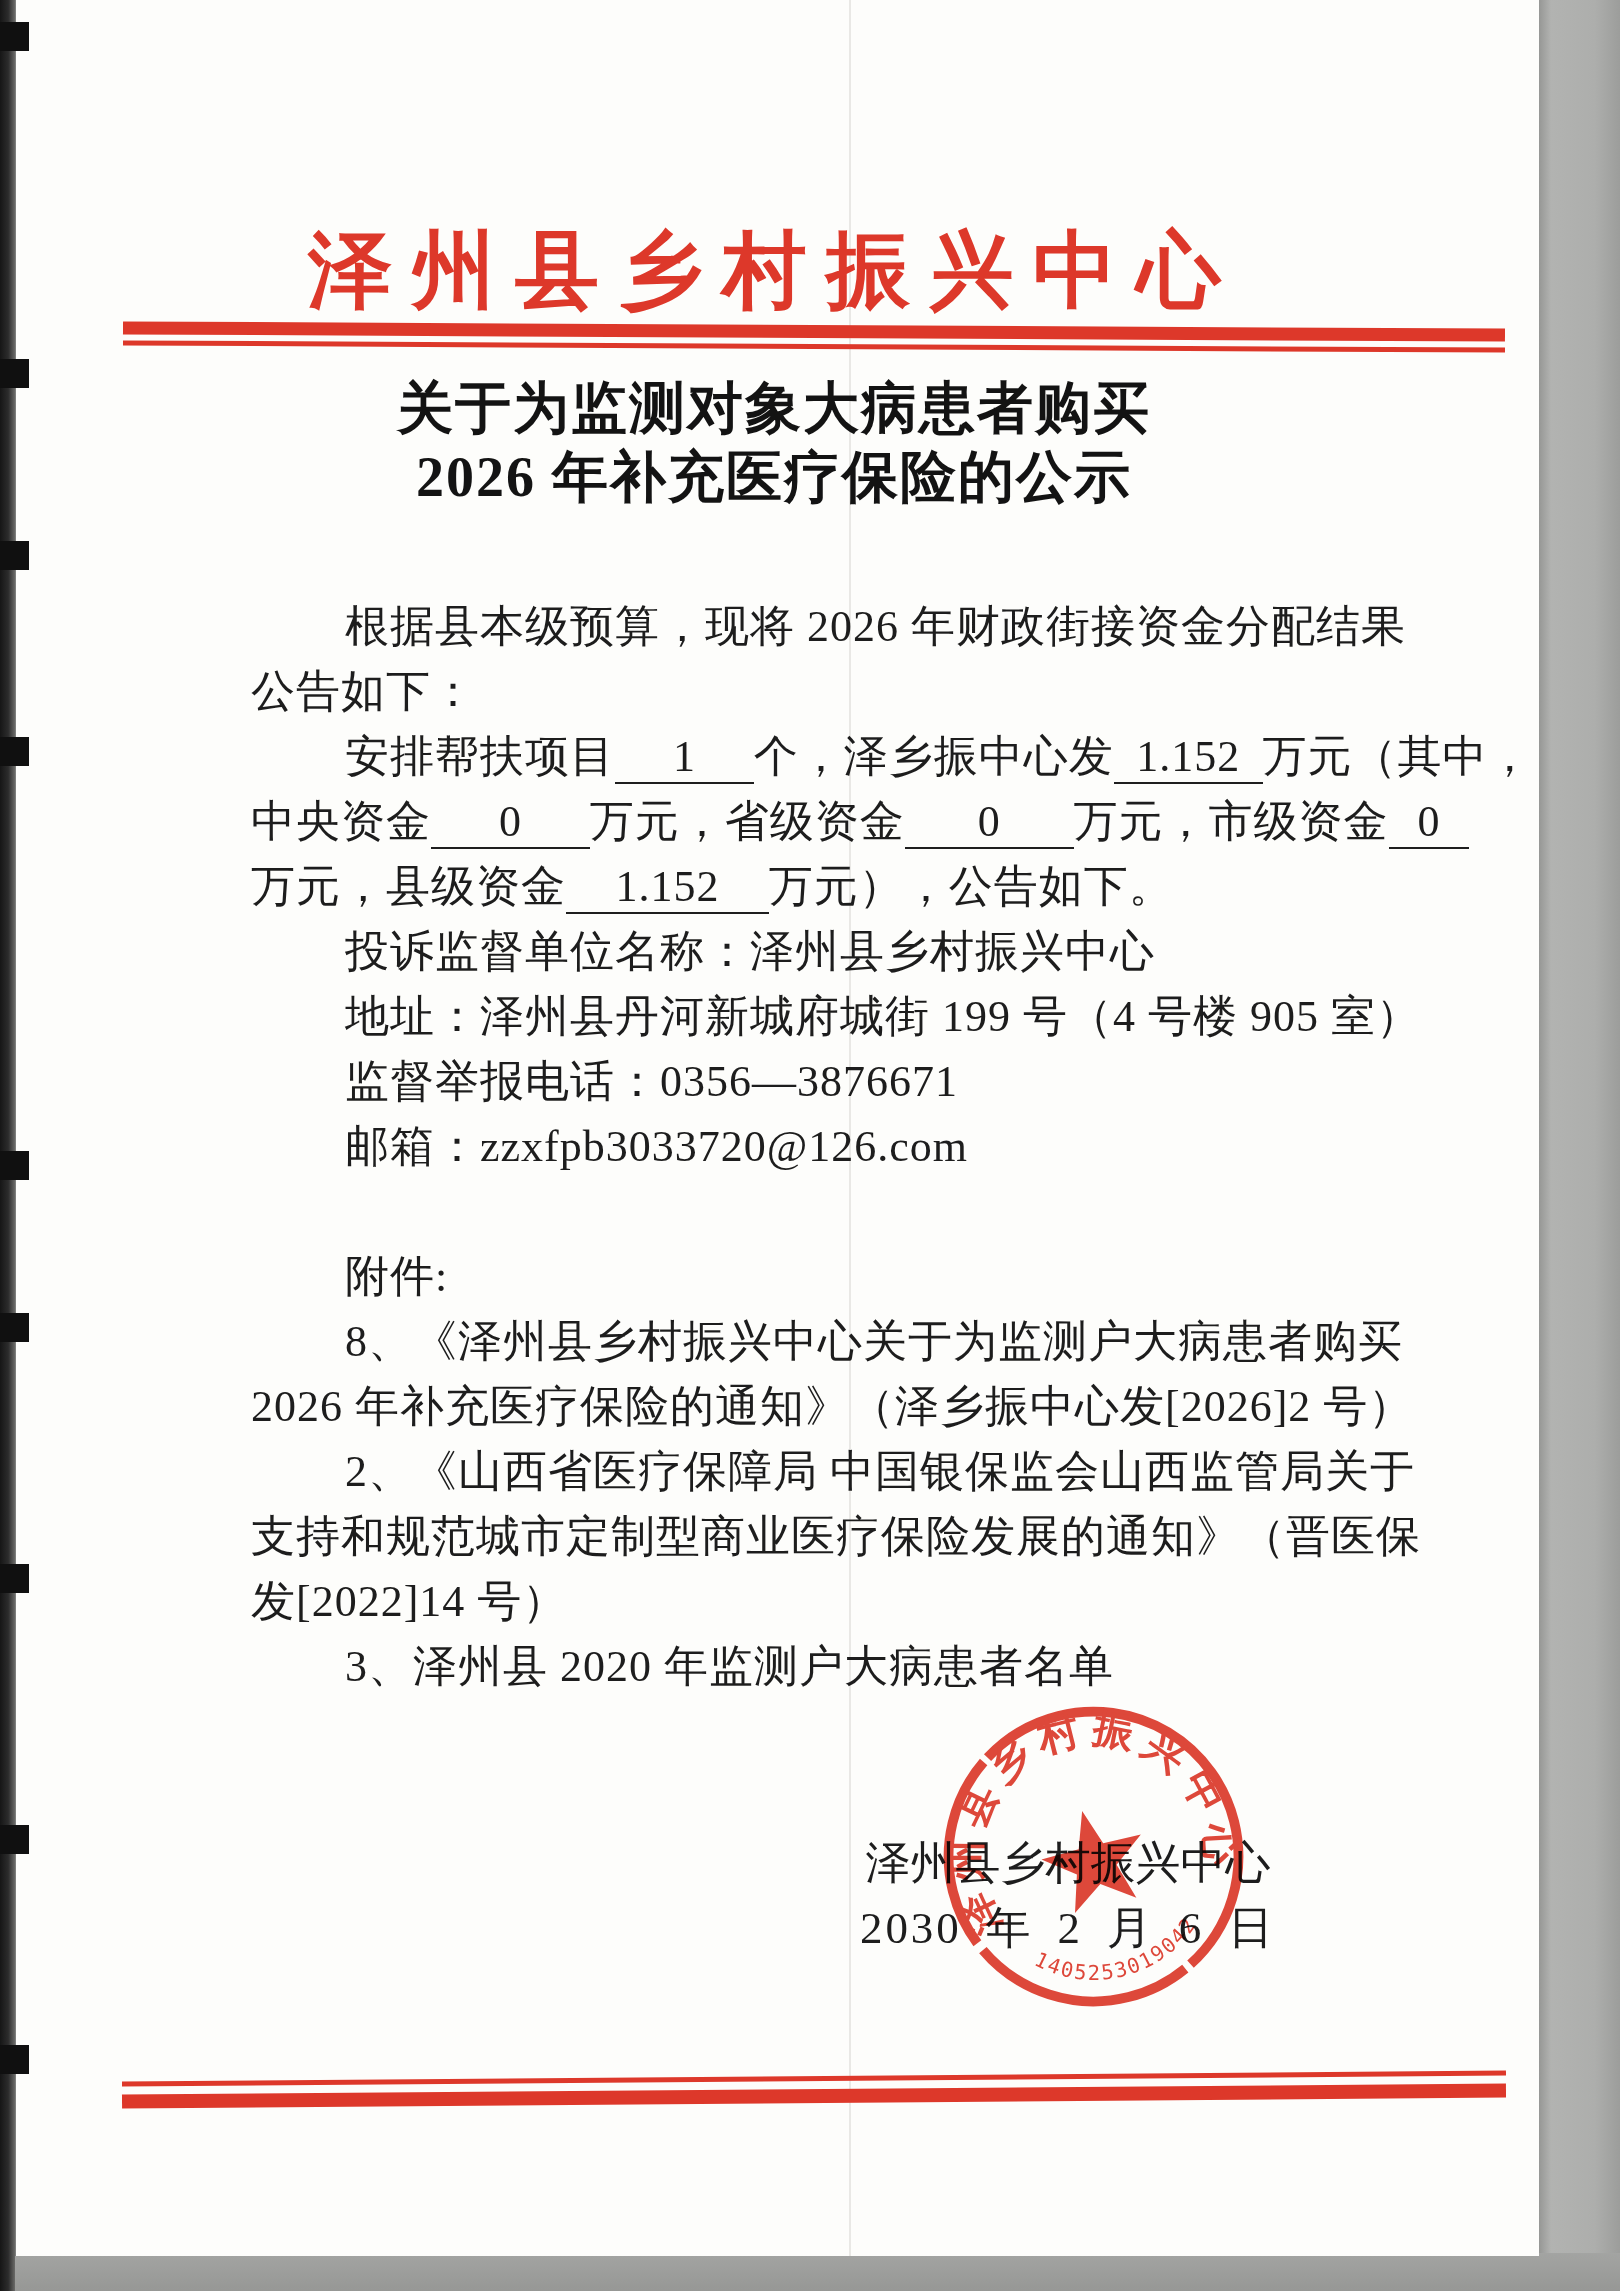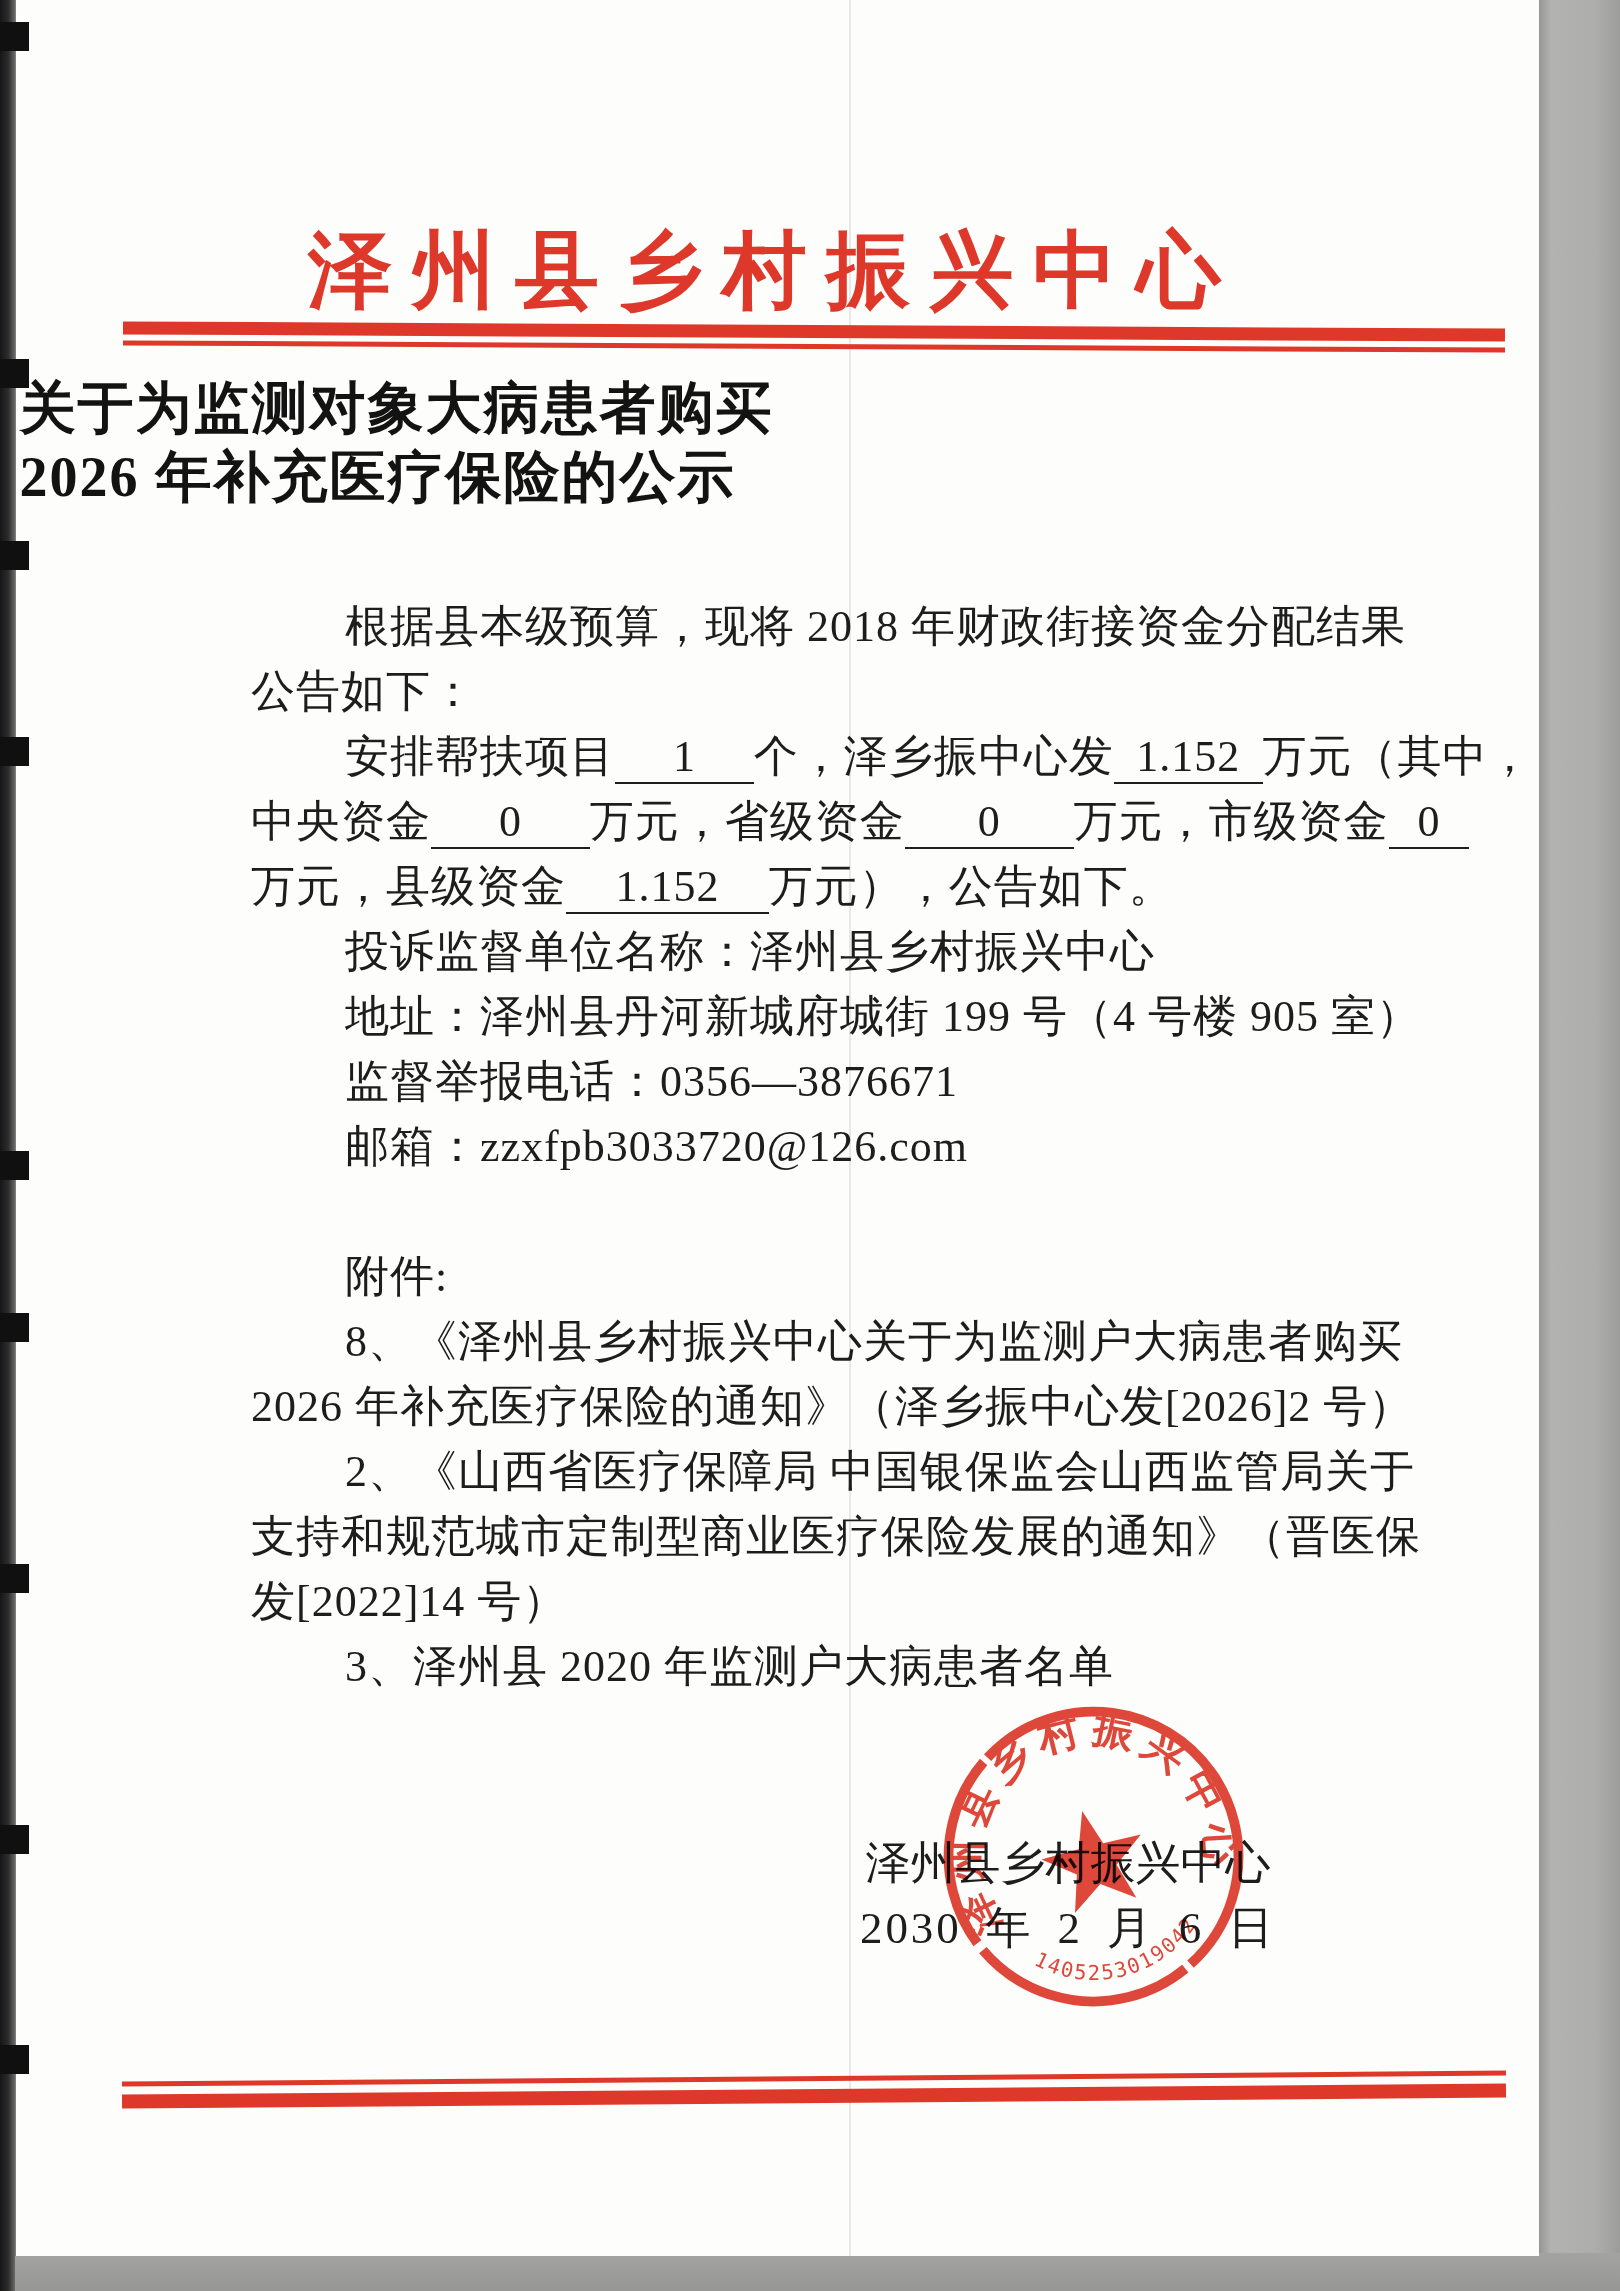--- a/index.html
+++ b/index.html
@@ -17,21 +17,21 @@
   .left-strip{position:absolute;left:0;top:0;width:14.7px;height:2292px;
     background:linear-gradient(90deg,#161616 0%,#2c2c2c 55%,#6a6a68 100%);}
   .mark{position:absolute;left:0;width:29px;height:29px;background:#101010;}
   .streak{position:absolute;top:0;width:2px;height:2256px;background:rgba(184,178,172,.28);}
   
   .redline{position:absolute;background:#dd382a;}
   
   .org-head{position:absolute;left:19.6px;top:214px;width:1509px;text-align:center;
     color:#dd382a;font-size:84px;font-weight:bold;letter-spacing:19.6px;white-space:nowrap;}
   
-  .doc-title{position:absolute;left:19.6px;top:374px;width:1509px;
+  .doc-title{position:absolute;left:19.6px;top:374px;width:1509px;text-align:center;
     color:#131313;font-weight:bold;font-size:56px;line-height:69px;letter-spacing:2px;}
   
   .body-flow{position:absolute;left:251px;top:594px;width:1147px;color:#1d1d1d;
     font-size:44px;line-height:65px;letter-spacing:1px;}
   .bl{height:65px;white-space:nowrap;}
   .ind{padding-left:94px;}
   .uv{display:inline-block;text-align:center;border-bottom:2.9px solid #1e1e1e;
       padding:0 5.9px;line-height:51px;}
   .w130{min-width:127px;} .w140{min-width:137px;} .w150{min-width:147px;}
   .w160{min-width:157px;} .w70{min-width:69px;} .w195{min-width:191px;}
@@ -71,21 +71,21 @@
   <div class="org-head">泽州县乡村振兴中心</div>
   <div class="redline tilt-dn" style="left:123px;top:325px;width:1382px;height:12.7px;"></div>
   <div class="redline tilt-dn" style="left:123px;top:344px;width:1382px;height:4.9px;"></div>
 
   <div class="doc-title">
     <div>关于为监测对象大病患者购买</div>
     <div>2026 年补充医疗保险的公示</div>
   </div>
 
   <div class="body-flow">
-    <div class="bl ind">根据县本级预算，现将 2018 年财政街接资金分配结果</div>
+    <div class="bl ind">根据县本级预算，现将 2026 年财政街接资金分配结果</div>
     <div class="bl">公告如下：</div>
 
     <div class="bl ind"><span>安排帮扶项目</span><span class="uv w130">1</span><span>个，泽乡振中心发</span><span class="uv w140">1.152</span><span>万元（其中，</span></div>
 
     <div class="bl"><span>中央资金</span><span class="uv w150">0</span><span>万元，省级资金</span><span class="uv w160">0</span><span>万元，市级资金</span><span class="uv w70">0</span></div>
 
     <div class="bl"><span>万元，县级资金</span><span class="uv w195">1.152</span><span>万元），公告如下。</span></div>
 
     <div class="bl ind">投诉监督单位名称：泽州县乡村振兴中心</div>
     <div class="bl ind">地址：泽州县丹河新城府城街 199 号（4 号楼 905 室）</div>

